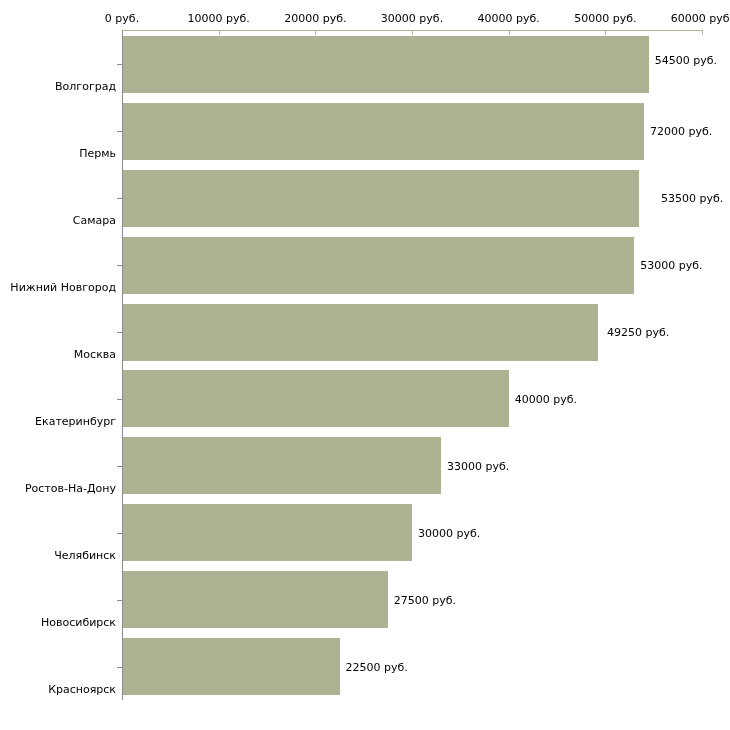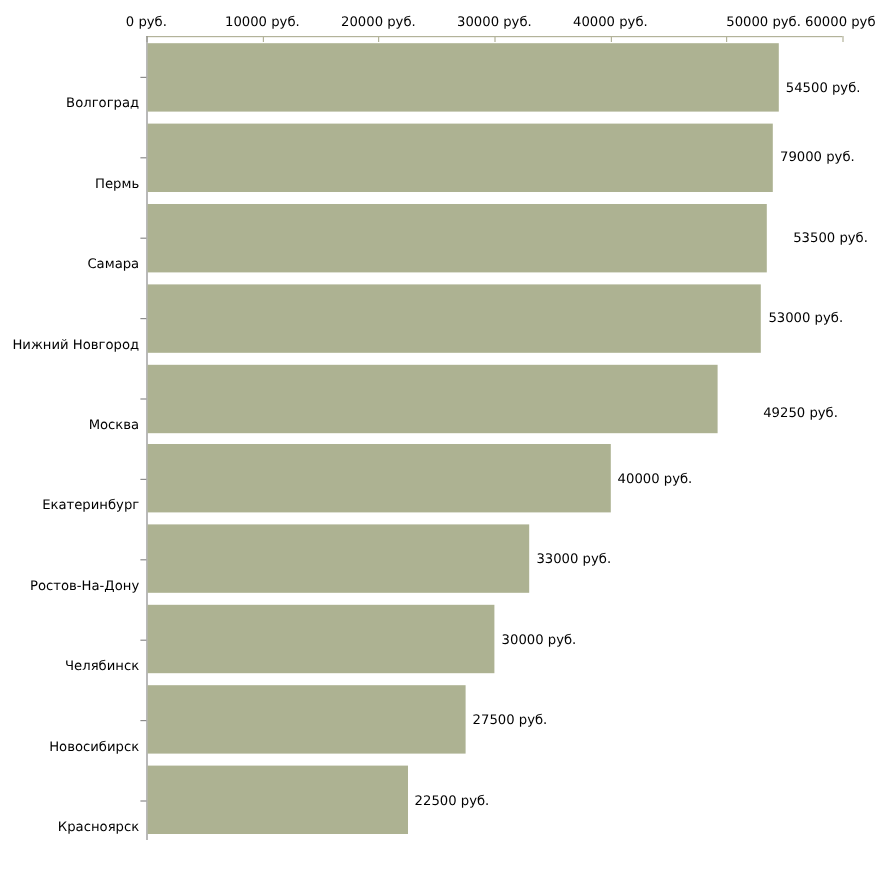--- a/index.html
+++ b/index.html
@@ -102,21 +102,21 @@
       <div class="axis-label-x" style="left: 122px;">0 руб.</div>
       <div class="axis-tick-x" style="left: 218.667px;"></div>
       <div class="axis-label-x" style="left: 218.667px;">10000 руб.</div>
       <div class="axis-tick-x" style="left: 315.333px;"></div>
       <div class="axis-label-x" style="left: 315.333px;">20000 руб.</div>
       <div class="axis-tick-x" style="left: 412px;"></div>
       <div class="axis-label-x" style="left: 412px;">30000 руб.</div>
       <div class="axis-tick-x" style="left: 508.667px;"></div>
       <div class="axis-label-x" style="left: 508.667px;">40000 руб.</div>
       <div class="axis-tick-x" style="left: 605.333px;"></div>
-      <div class="axis-label-x" style="left: 605.333px; margin-left: 31px;">50000 руб.</div>
+      <div class="axis-label-x" style="left: 605.333px;">50000 руб.</div>
       <div class="axis-tick-x" style="left: 702px;"></div>
       <div class="axis-label-x" style="left: 702px;">60000 руб.</div>
     </div>
 
   <div class="axis-left-line"></div>
 
   <div id="y-axis-group">
       <div class="axis-tick-y" style="top: 64px;"></div>
       <div class="axis-label-y" style="top: 64.45px;">Волгоград</div>
       <div class="axis-tick-y" style="top: 131px;"></div>
@@ -134,29 +134,29 @@
       <div class="axis-tick-y" style="top: 533px;"></div>
       <div class="axis-label-y" style="top: 532.75px; text-align: center;">Челябинск</div>
       <div class="axis-tick-y" style="top: 600px;"></div>
       <div class="axis-label-y" style="top: 599.65px;">Новосибирск</div>
       <div class="axis-tick-y" style="top: 667px;"></div>
       <div class="axis-label-y" style="top: 666.55px;">Красноярск</div>
     </div>
 
   <div id="bars-group">
       <div class="bar" style="top: 35.95px; height: 57px; width: 525.833px; background: rgb(173, 178, 146);"></div>
-      <div class="bar-value" style="left: 654.833px; top: 73px;">54500 руб.</div>
+      <div class="bar-value" style="left: 654.833px; top: 60px;">54500 руб.</div>
       <div class="bar" style="top: 102.85px; height: 57px; width: 521px; background: rgb(173, 178, 146);"></div>
-      <div class="bar-value" style="left: 650px; top: 131.35px;">79000 руб.</div>
+      <div class="bar-value" style="left: 650px; top: 131.35px;">72000 руб.</div>
       <div class="bar" style="top: 169.75px; height: 57px; width: 516.167px; background: rgb(173, 178, 146);"></div>
       <div class="bar-value" style="left: 661px; top: 198.25px;">53500 руб.</div>
       <div class="bar" style="top: 236.65px; height: 57px; width: 511.333px; background: rgb(173, 178, 146);"></div>
       <div class="bar-value" style="left: 640.333px; top: 265.15px;">53000 руб.</div>
       <div class="bar" style="top: 303.55px; height: 57px; width: 475.083px; background: rgb(173, 178, 146);"></div>
-      <div class="bar-value" style="left: 636px; top: 332.05px; margin-top: 12px;">49250 руб.</div>
+      <div class="bar-value" style="left: 607px; top: 332.05px;">49250 руб.</div>
       <div class="bar" style="top: 370.45px; height: 57px; width: 385.667px; background: rgb(173, 178, 146);"></div>
       <div class="bar-value" style="left: 514.667px; top: 398.95px;">40000 руб.</div>
       <div class="bar" style="top: 437.35px; height: 57px; width: 318px; background: rgb(173, 178, 146);"></div>
       <div class="bar-value" style="left: 447px; top: 465.85px;">33000 руб.</div>
       <div class="bar" style="top: 504.25px; height: 57px; width: 289px; background: rgb(173, 178, 146);"></div>
       <div class="bar-value" style="left: 418px; top: 532.75px;">30000 руб.</div>
       <div class="bar" style="top: 571.15px; height: 57px; width: 264.833px; background: rgb(173, 178, 146);"></div>
       <div class="bar-value" style="left: 393.833px; top: 599.65px;">27500 руб.</div>
       <div class="bar" style="top: 638.05px; height: 57px; width: 216.5px; background: rgb(173, 178, 146);"></div>
       <div class="bar-value" style="left: 345.5px; top: 666.55px;">22500 руб.</div>

